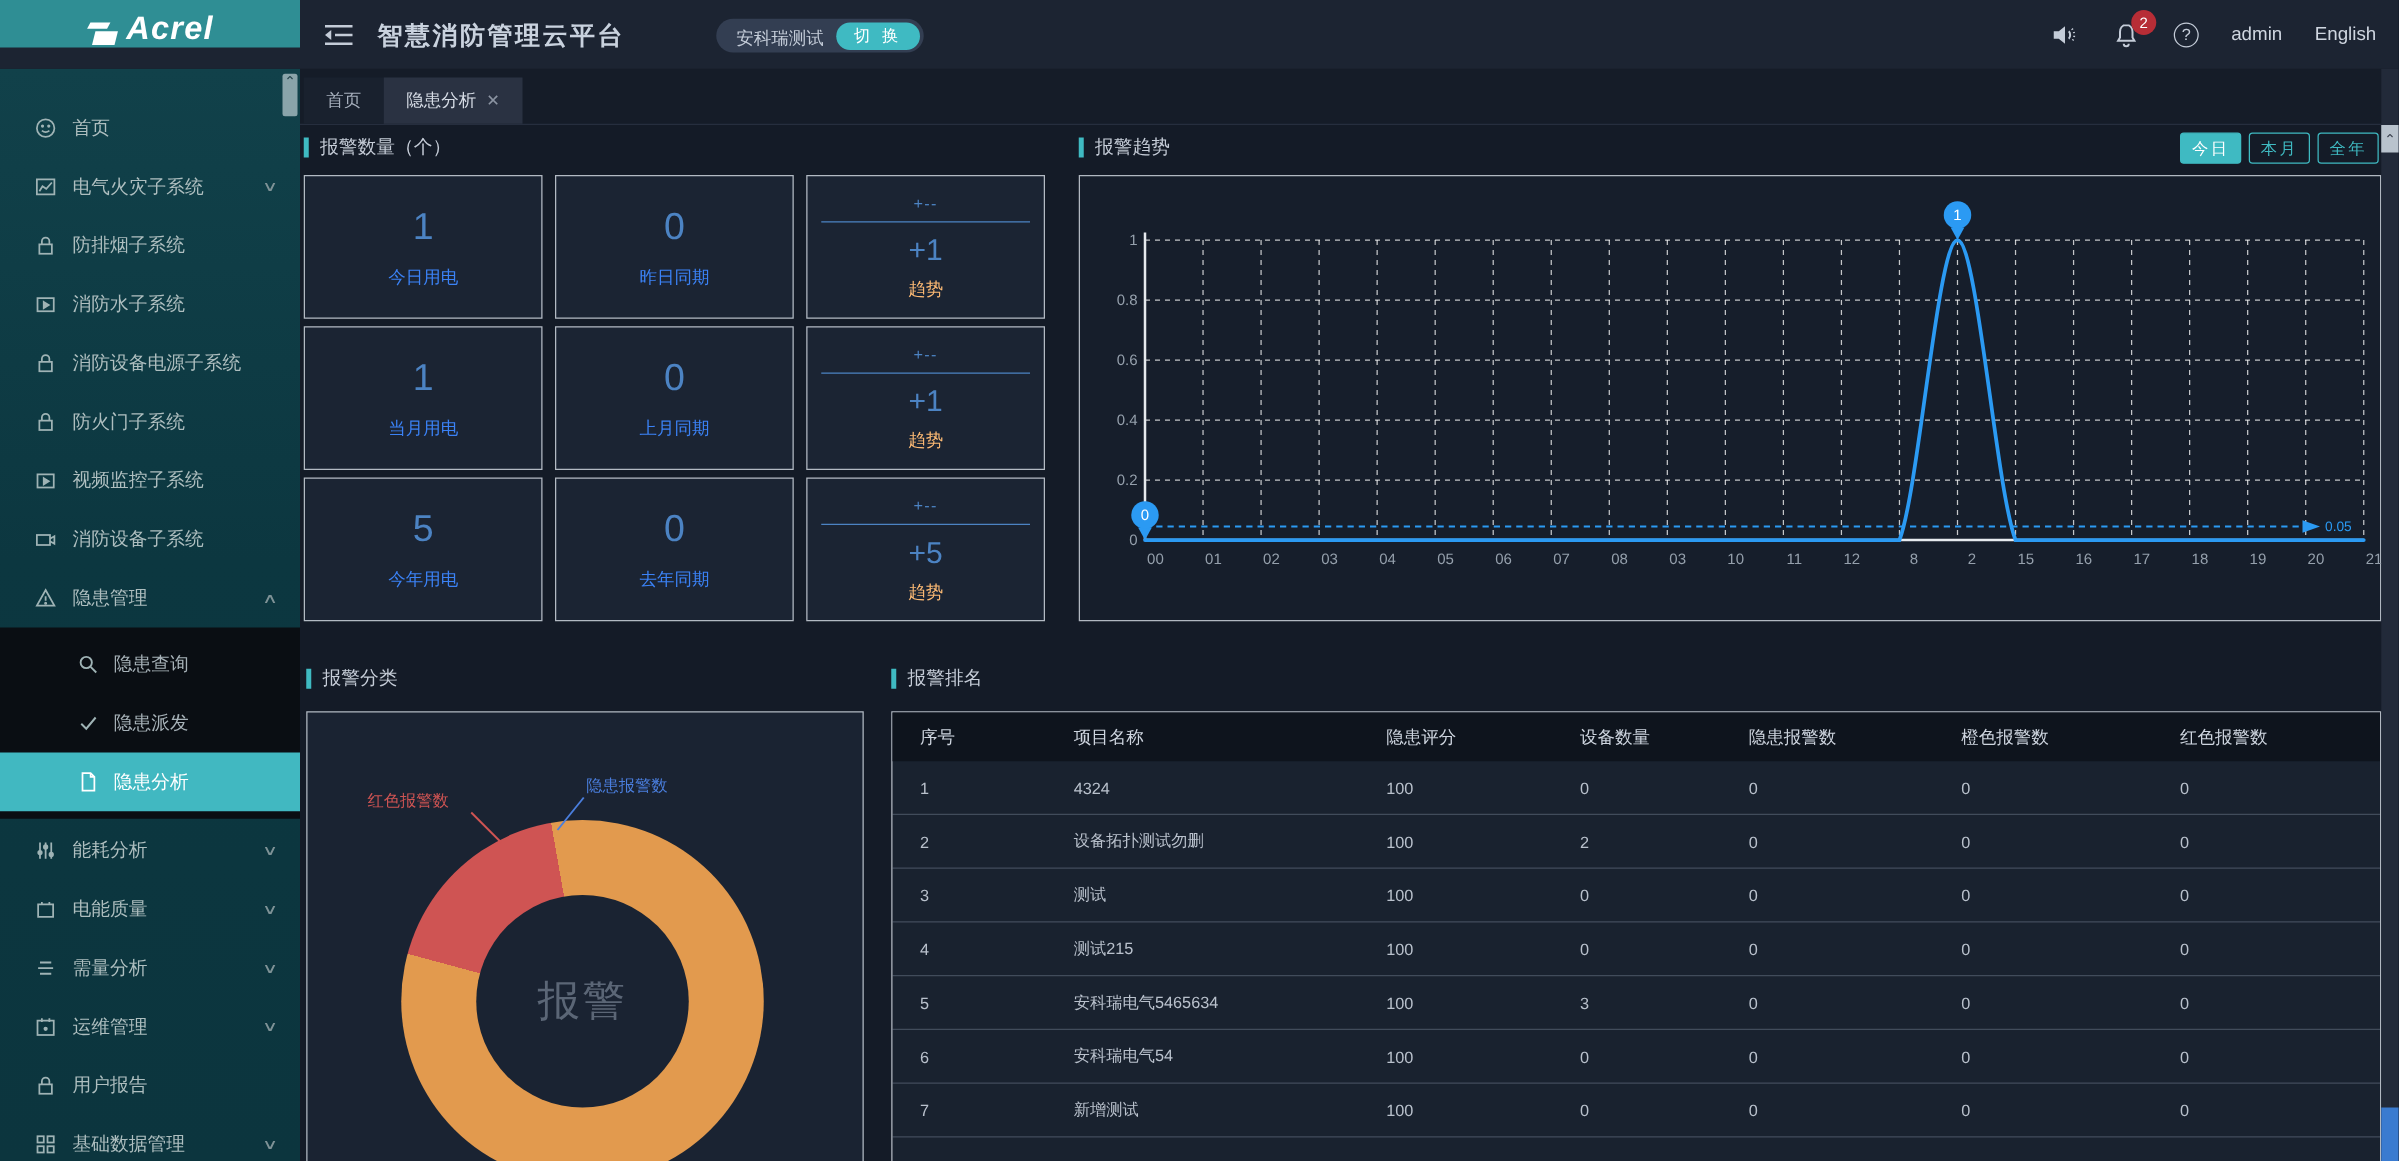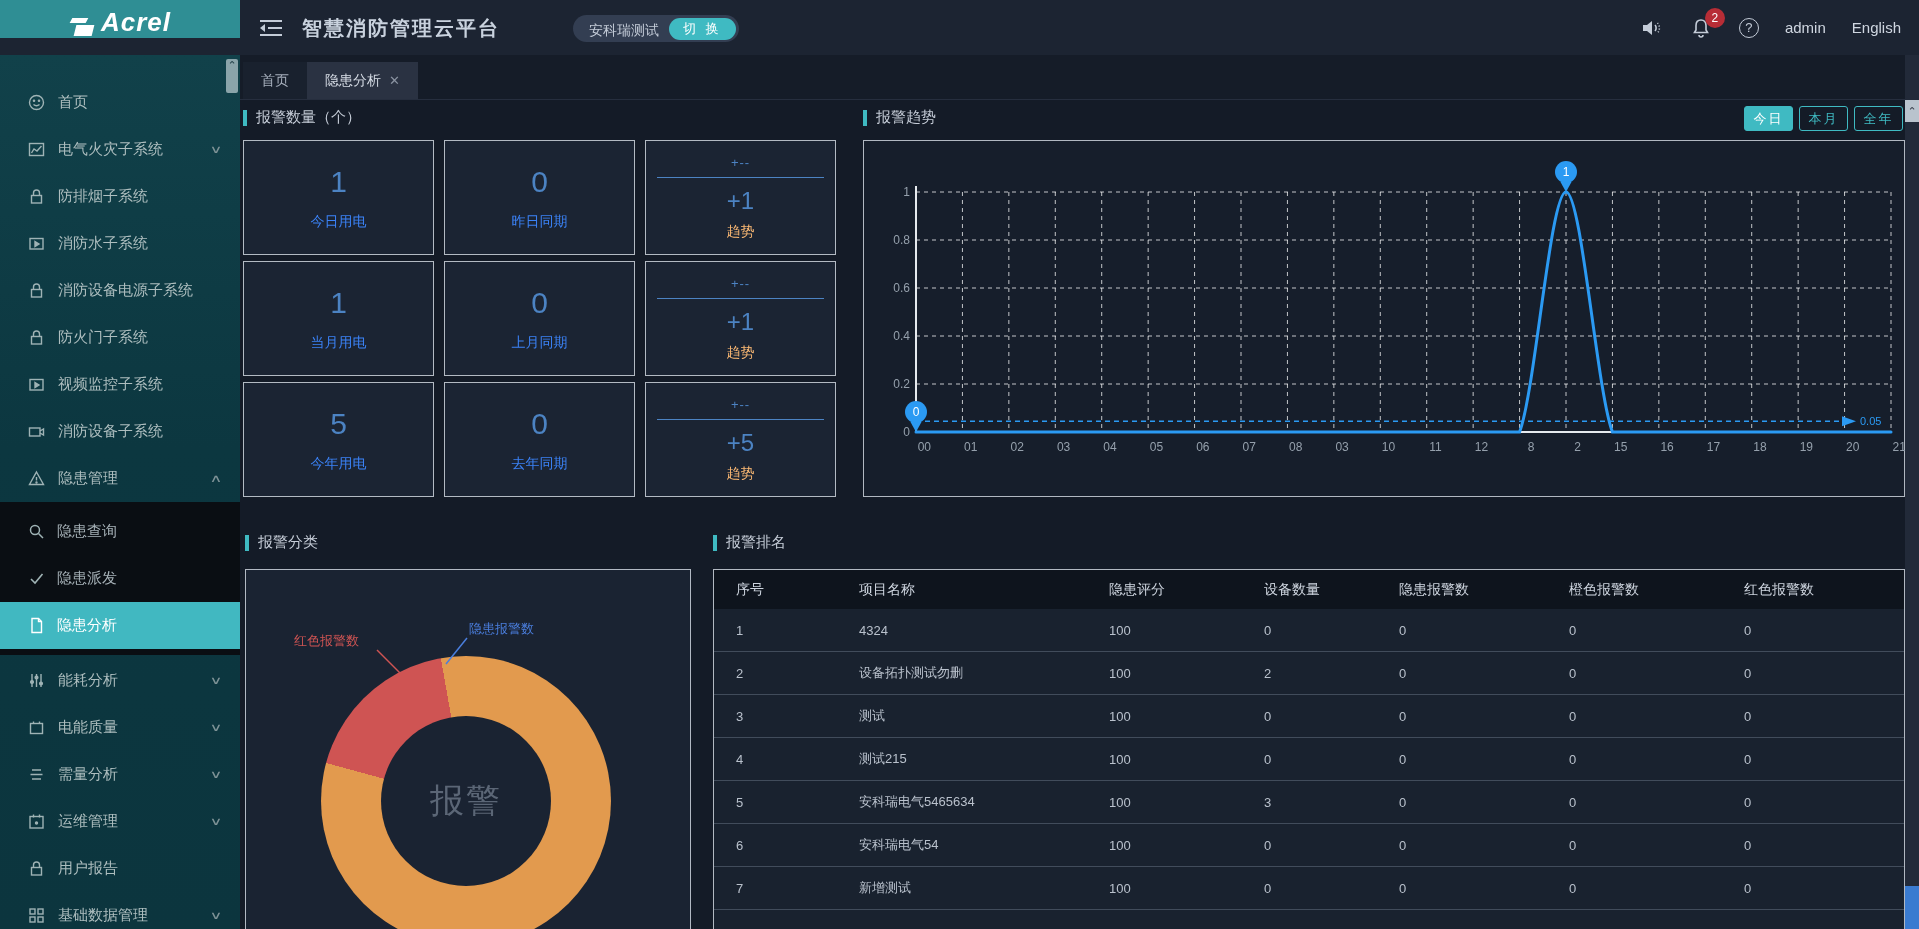--- a/index.html
+++ b/index.html
@@ -37,21 +37,21 @@
   .side-scroll { position:absolute; right:2px; top:4px; width:12px; height:34px; background:#8aa4aa;
     border-radius:2px; display:flex; align-items:flex-start; justify-content:center; color:#23424a;
     font-size:11px; cursor:pointer; }
   .menu { padding-top:24px; }
   .m-item { height:47px; display:flex; align-items:center; padding:0 14px 0 28px; color:#aebebf;
     font-size:15px; cursor:pointer; position:relative; }
   .m-item .ico { width:17px; height:17px; margin-right:13px; flex:0 0 17px; color:#9fb3b5; }
   .m-item .lbl { flex:1; white-space:nowrap; }
   .m-item .exp { font-size:11px; color:#7e9296; transform:scaleX(1.6); margin-right:6px; }
   .submenu { background:#0a0e13; padding:6px 0; }
-  .submenu .m-item { padding-left:28px; color:#a7b2b8; }
+  .submenu .m-item { padding-left:62px; color:#a7b2b8; }
   .submenu .m-item .ico { margin-right:12px; }
   .submenu .m-item.active { background:#41b8c1; color:#fff; }
   .submenu .m-item.active .ico { color:#fff; }
 
   
   .tabbar { position:absolute; left:240px; top:55px; width:1665px; height:45px; background:#151c28;
     border-bottom:1px solid #262e3e; display:flex; align-items:flex-end; padding-left:3px; z-index:10; }
   .tab { height:37px; display:flex; align-items:center; padding:0 18px; font-size:14px; color:#a7b0bd;
     background:#19212e; cursor:pointer; gap:8px; }
   .tab.active { background:#2a3242; color:#d7dde6; }

